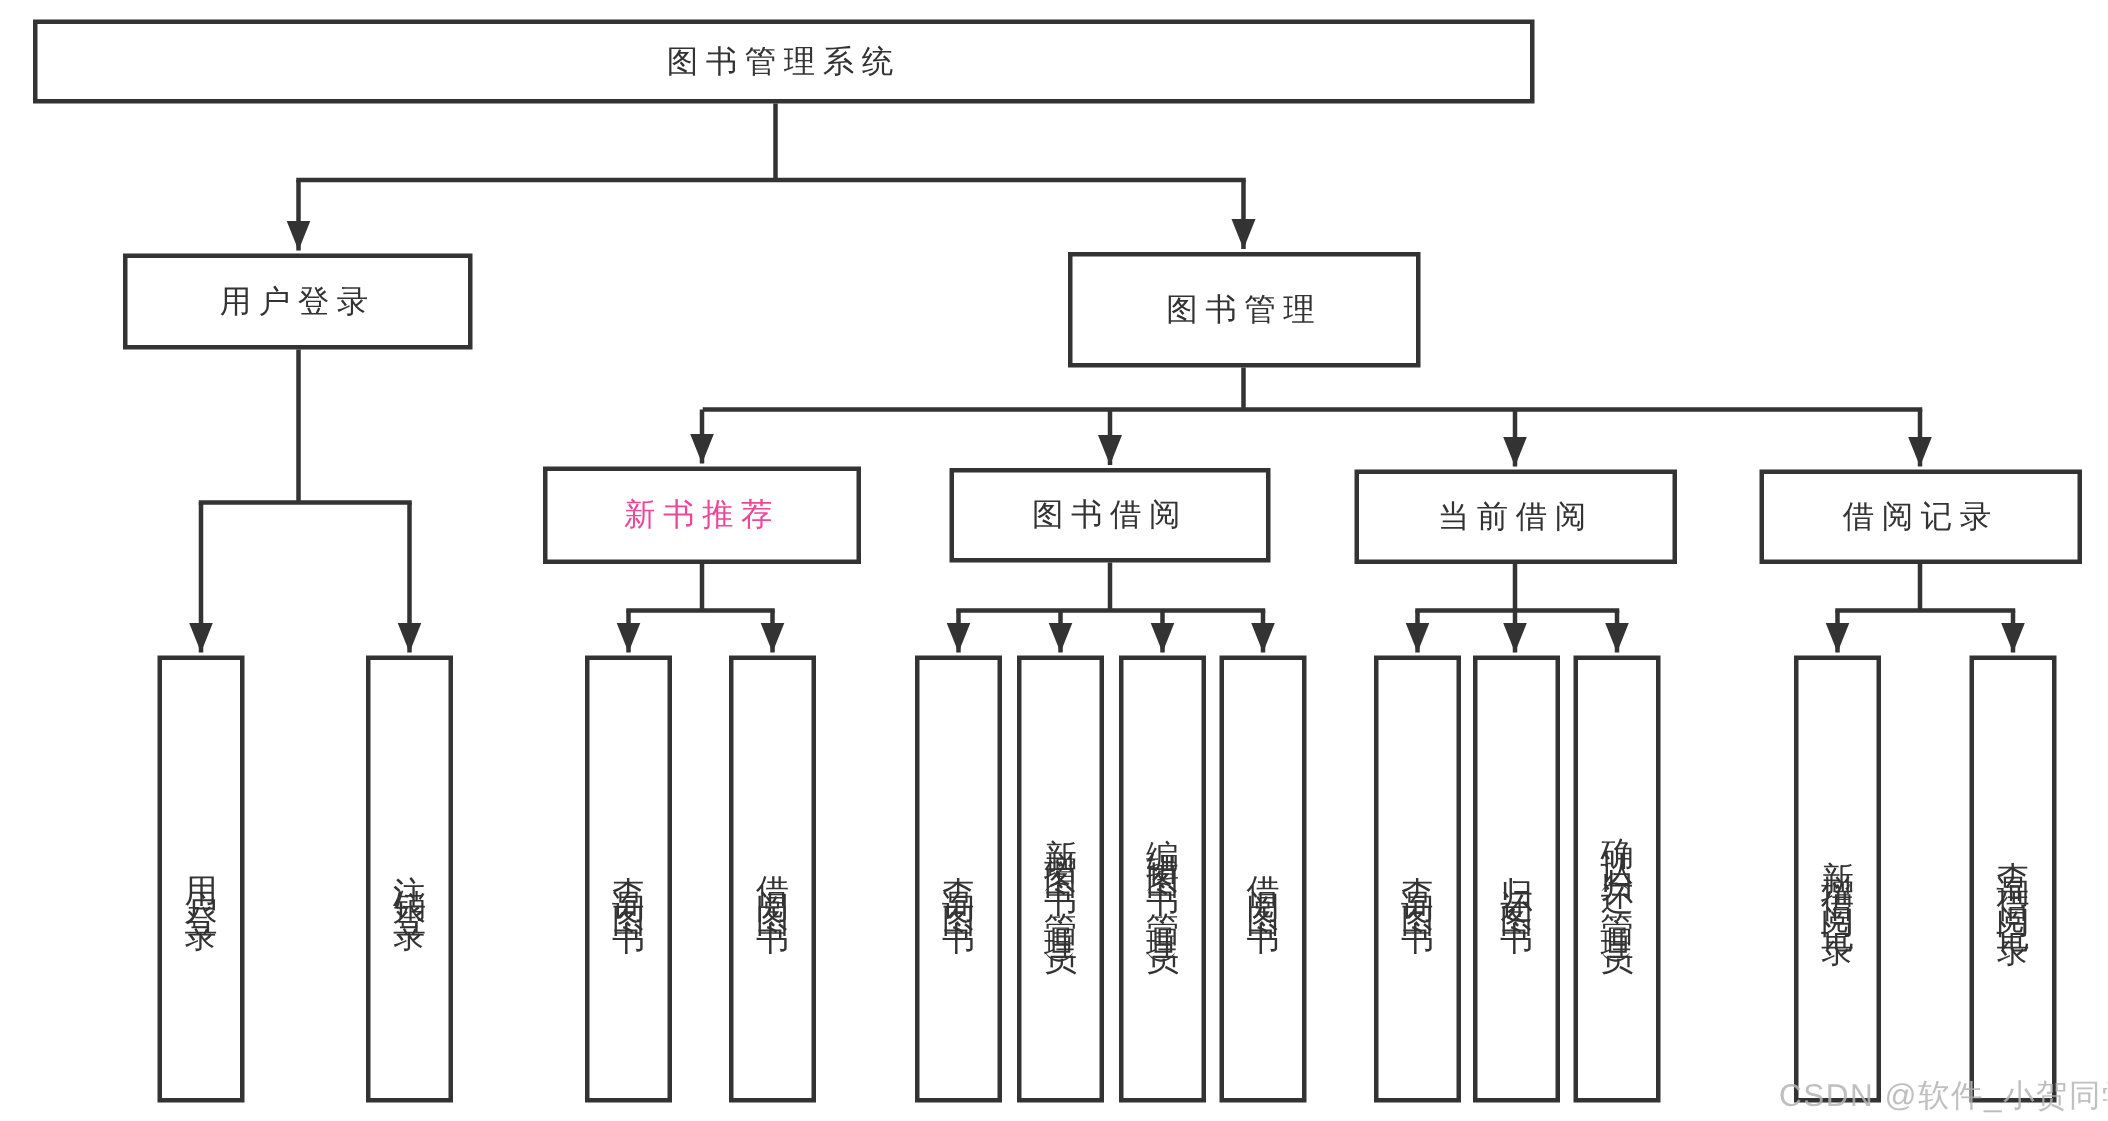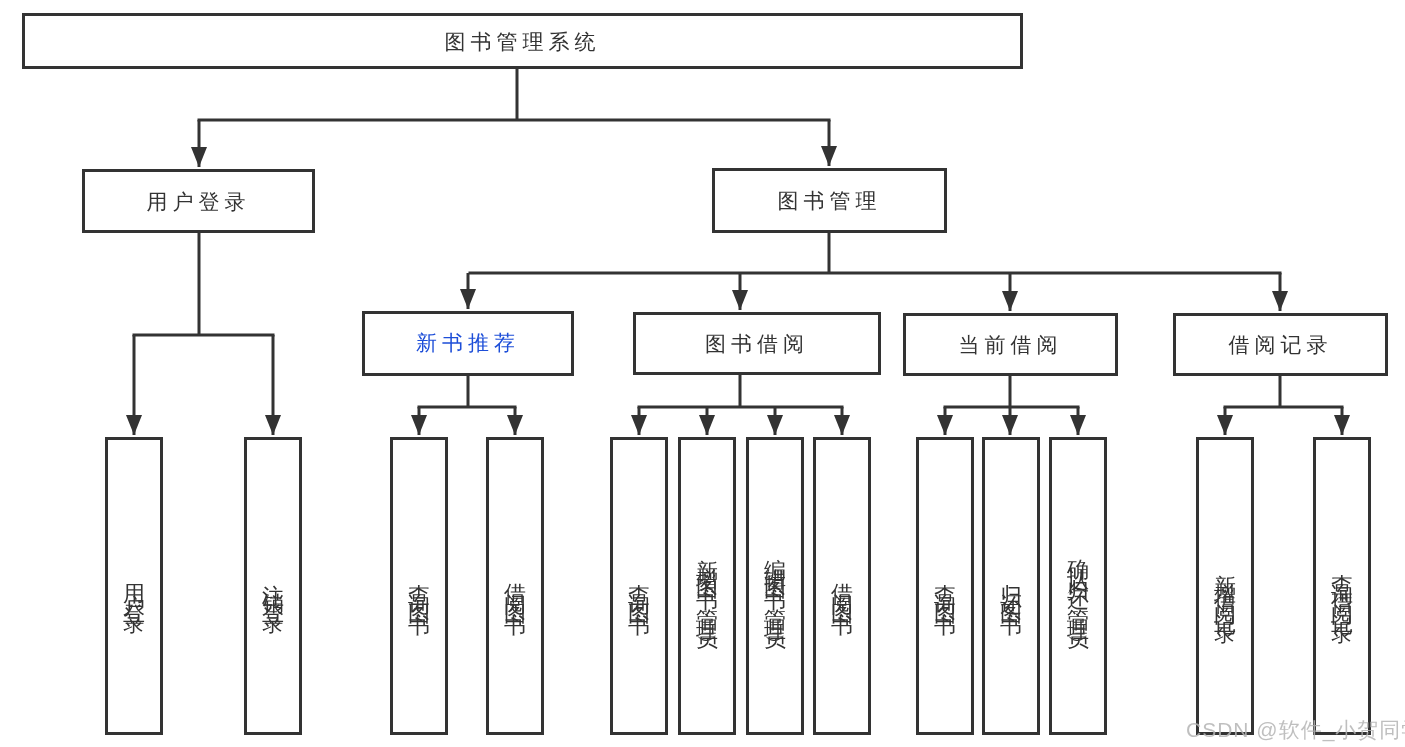--- a/index.html
+++ b/index.html
@@ -91,24 +91,24 @@
       <line x1="1010" y1="407" x2="1010" y2="435" marker-end="url(#arrow)"></line>
       <line x1="1078" y1="407" x2="1078" y2="435" marker-end="url(#arrow)"></line>
       <line x1="1225" y1="407" x2="1225" y2="435" marker-end="url(#arrow)"></line>
       <line x1="1342" y1="407" x2="1342" y2="435" marker-end="url(#arrow)"></line>
     </g>
   </svg>
 
   <div class="node" style="left: 22px; top: 13px; width: 1001px; height: 56px; border-color: rgb(51, 51, 51); color: rgb(51, 51, 51);">图书管理系统</div>
 
   <div class="node" style="left: 82px; top: 169px; width: 233px; height: 64px; border-color: rgb(51, 51, 51); color: rgb(51, 51, 51);">用户登录</div>
-  <div class="node" style="left: 712px; top: 168px; width: 235px; height: 65px; border-color: rgb(51, 51, 51); color: rgb(51, 51, 51);">图书管理</div>
+  <div class="node" style="left: 712px; top: 168px; width: 235px; height: 77px; border-color: rgb(51, 51, 51); color: rgb(51, 51, 51);">图书管理</div>
 
-  <div class="node" style="left: 362px; top: 311px; width: 212px; height: 65px; border-color: rgb(51, 51, 51); color: #1d4ed8; font-family: Liberation Serif, serif;">新书推荐</div>
-  <div class="node" style="left: 633px; top: 312px; width: 248px; height: 63px; border-color: rgb(51, 51, 51); color: rgb(51, 51, 51);">图书借阅</div>
+  <div class="node" style="left: 362px; top: 311px; width: 212px; height: 65px; border-color: rgb(51, 51, 51); color: #ec4899;">新书推荐</div>
+  <div class="node" style="left: 633px; top: 312px; width: 214px; height: 63px; border-color: rgb(51, 51, 51); color: rgb(51, 51, 51);">图书借阅</div>
   <div class="node" style="left: 903px; top: 313px; width: 215px; height: 63px; border-color: rgb(51, 51, 51); color: rgb(51, 51, 51);">当前借阅</div>
   <div class="node" style="left: 1173px; top: 313px; width: 215px; height: 63px; border-color: rgb(51, 51, 51); color: rgb(51, 51, 51);">借阅记录</div>
 
   <div class="node v" style="left: 105px; top: 437px; width: 58px; height: 298px; border-color: rgb(51, 51, 51); color: rgb(51, 51, 51);">用户登录</div>
   <div class="node v" style="left: 244px; top: 437px; width: 58px; height: 298px; border-color: rgb(51, 51, 51); color: rgb(51, 51, 51);">注销登录</div>
 
   <div class="node v" style="left: 390px; top: 437px; width: 58px; height: 298px; border-color: rgb(51, 51, 51); color: rgb(51, 51, 51);">查询图书</div>
   <div class="node v" style="left: 486px; top: 437px; width: 58px; height: 298px; border-color: rgb(51, 51, 51); color: rgb(51, 51, 51);">借阅图书</div>
 
   <div class="node v" style="left: 610px; top: 437px; width: 58px; height: 298px; border-color: rgb(51, 51, 51); color: rgb(51, 51, 51);">查询图书</div>

